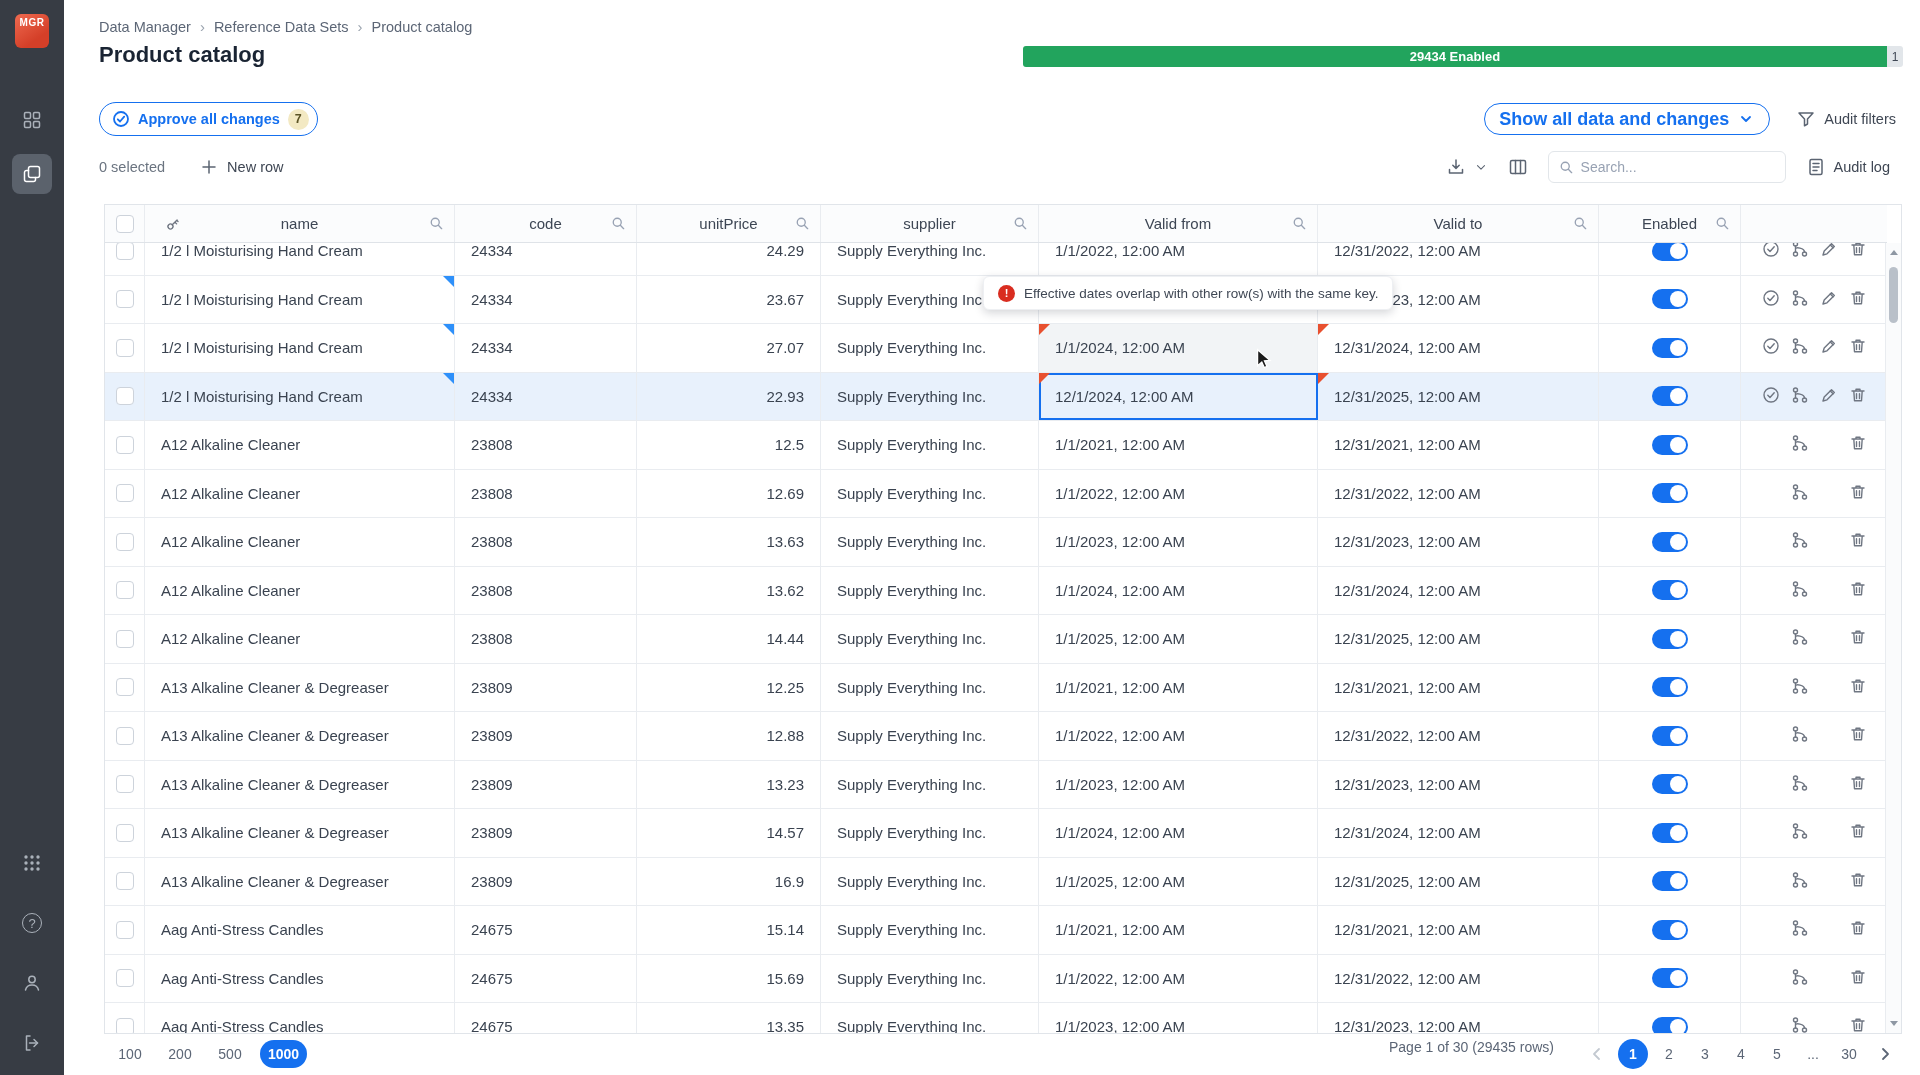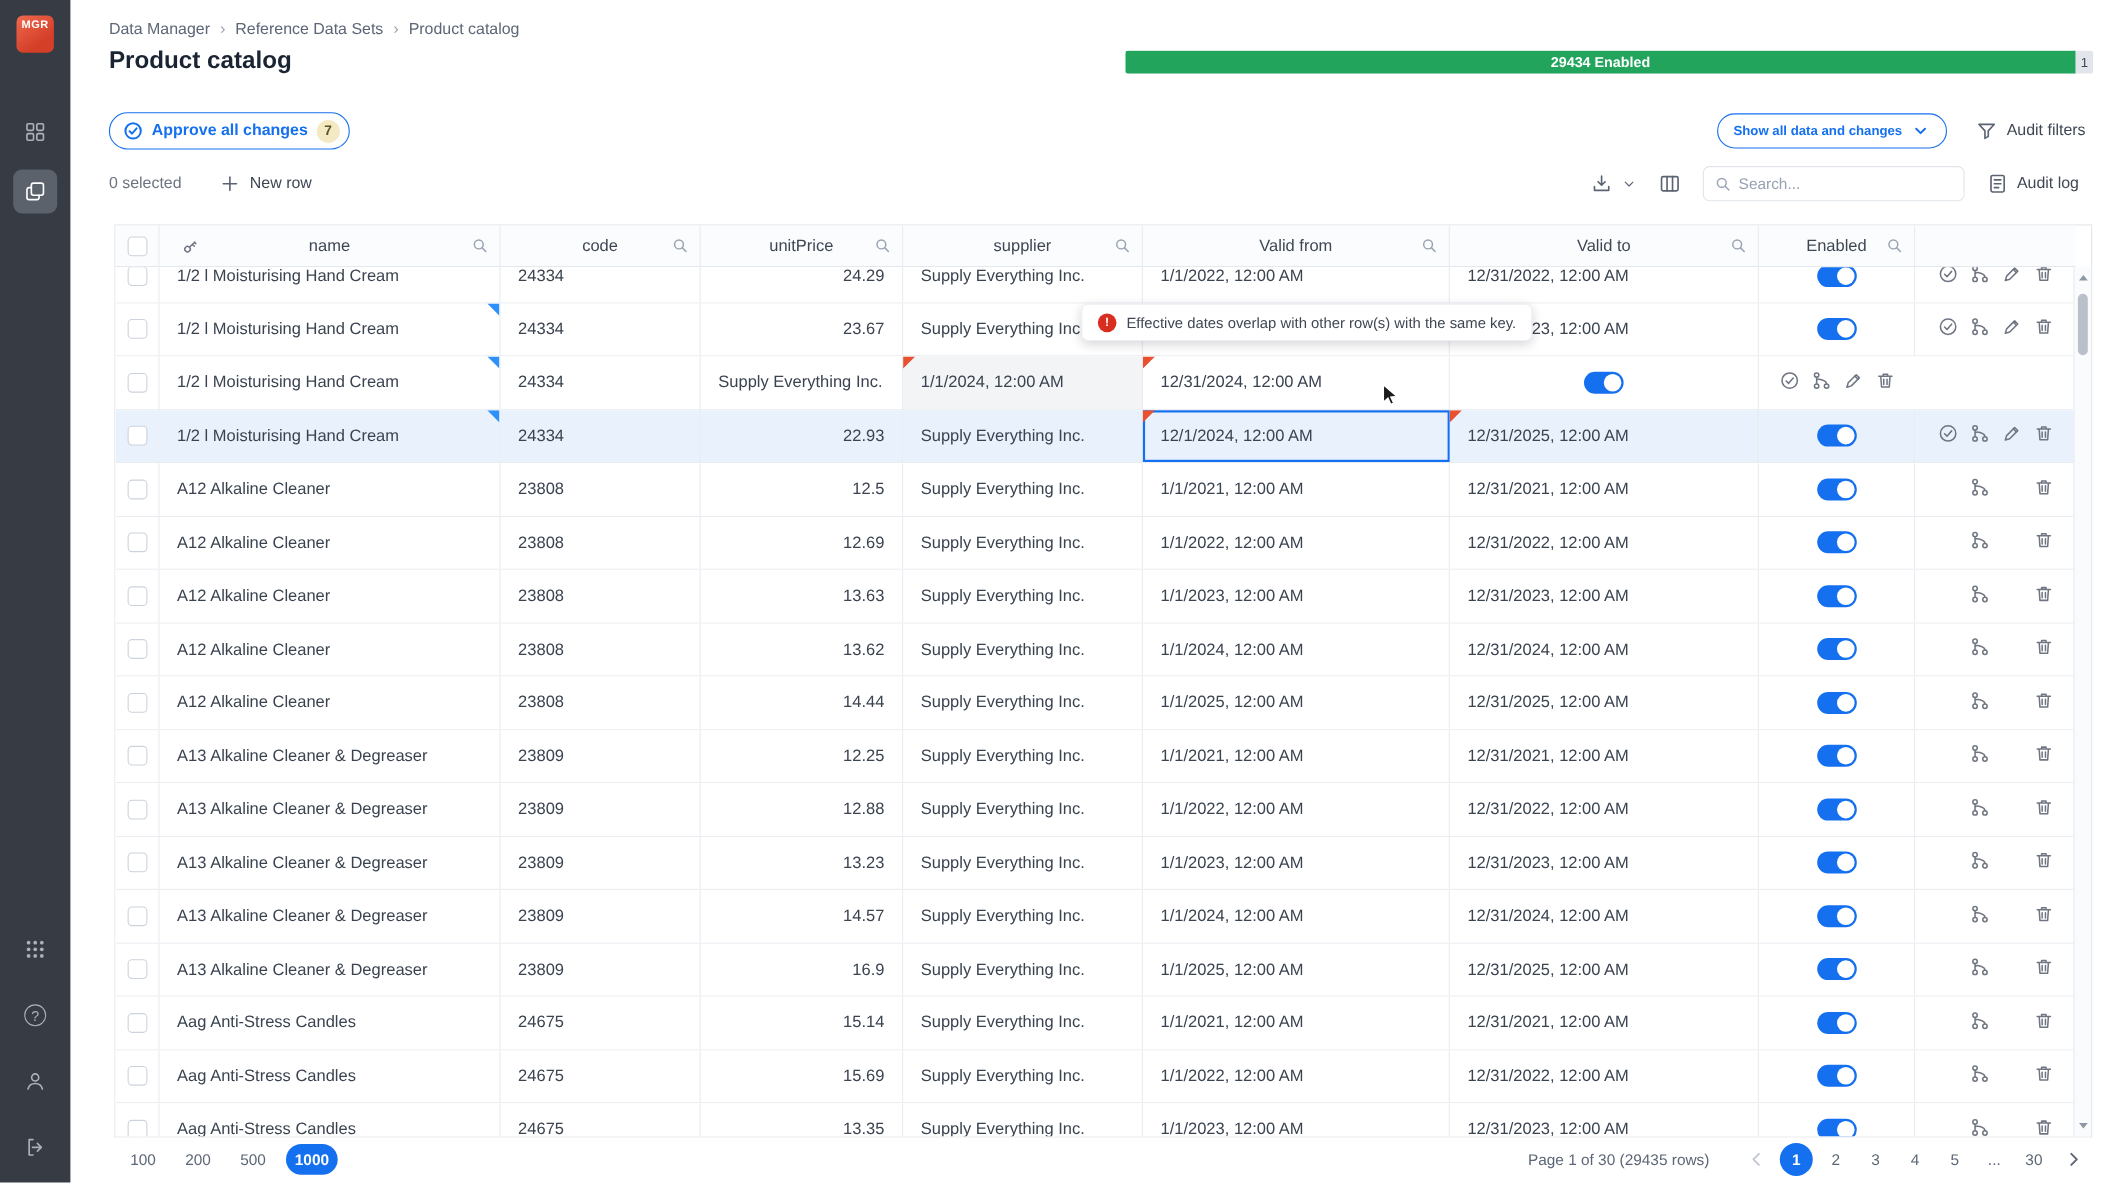--- a/index.html
+++ b/index.html
@@ -34,21 +34,21 @@
   .progress .seg-off { width:16px; background:#e2e6ea; color:#3f4754; font-size:12px;
                        display:flex; align-items:center; justify-content:center; }
 
   .toolbar1 { position:absolute; left:35px; right:24px; top:101px; height:36px; display:flex; justify-content:space-between; align-items:center;gap:20px; }
   .btn-approve { height:34px; border:1.5px solid #1570ef; border-radius:17px; background:#fff; color:#1570ef;
                  font-weight:bold; font-size:14.5px; display:flex; align-items:center; gap:8px; padding:0 8px 0 12px; }
   .badge { width:21px; height:21px; border-radius:50%; background:#f3e9c3; color:#5c5426; font-size:12.5px; font-weight:bold;
            display:flex; align-items:center; justify-content:center; }
   .t1-right { display:flex; align-items:center; gap:26px; }
   .btn-showall { height:32px; border:1.5px solid #1570ef; border-radius:16px; background:#fff; color:#1570ef;
-                 font-weight:bold; font-size:12px; display:flex; align-items:center; gap:8px; padding:0 14px; }
+                 font-weight:bold; font-size:18px; display:flex; align-items:center; gap:8px; padding:0 14px; }
   .plainbtn { display:flex; align-items:center; gap:8px; font-size:14.5px; color:#3f4754; background:none; border:none; }
 
   .toolbar2 { position:absolute; left:35px; right:30px; top:150px; height:34px; display:flex; justify-content:space-between; align-items:center; }
   .t2-left { display:flex; align-items:center; gap:34px; }
   .muted { color:#6b7480; font-size:14.5px; }
   .t2-right { display:flex; align-items:center; gap:20px; }
   .search-box { width:238px; height:32px; border:1.5px solid #e2e6ea; border-radius:6px; background:#fff;
                 display:flex; align-items:center; gap:7px; padding:0 10px; }
   .search-box input { border:none; outline:none; flex:1; font-size:14px; color:#3a4350; font-family:inherit; background:transparent; }
   .search-box input::placeholder { color:#98a2b3; }
@@ -98,21 +98,21 @@
   .err-dot { width:17px; height:17px; border-radius:50%; background:#d92d20; color:#fff; font-size:11px; font-weight:bold;
              display:flex; align-items:center; justify-content:center; flex:none; }
   .cursor { position:absolute; left:1189px; top:347px; width:22px; height:22px; z-index:50; pointer-events:none; }
 
   
   .pager { position:absolute; left:40px; right:20px; top:1032px; height:43px; display:flex; justify-content:space-between; align-items:center; }
   .sizes { display:flex; align-items:flex-start; gap:10px; margin-left:6px; }
   .size-btn { min-width:40px; height:28px; padding:0 8px; border-radius:14px; background:none; border:none;
               font-size:14px; color:#5c6676; display:flex; align-items:center; justify-content:center; font-family:inherit; }
   .size-btn.active { background:#1570ef; color:#fff; font-weight:bold; }
-  .pright { display:flex; align-items:center; gap:6px;margin-left:17px; }
+  .pright { display:flex; align-items:flex-start; gap:6px;margin-left:17px; }
   .psummary { font-size:14px; color:#5c6676; margin-right:22px; }
   .pg-btn { width:30px; height:30px; border-radius:50%; border:none; background:none; font-size:14px; color:#5c6676;
             display:flex; align-items:center; justify-content:center; font-family:inherit; }
   .pg-btn.active { background:#1570ef; color:#fff; font-weight:bold; }
   .chev { width:16px; height:16px; stroke:#5c6676; fill:none; stroke-width:1.8; stroke-linecap:round; stroke-linejoin:round; }
   .chev.dim { stroke:#c3c9d1; }
 </style>
 </head>
 <body>
 
@@ -430,20 +430,23 @@
             <div class="td td-check">
               <span class="cb"></span>
             </div>
             <div class="td td-name">
               <i class="flag-b"></i>
               <span>1/2 l Moisturising Hand Cream</span>
             </div>
             <div class="td td-code">
               <span>24334</span>
             </div>
+            <div class="td td-price">
+              <span>27.07</span>
+            </div>
             <div class="td td-supplier">
               <span>Supply Everything Inc.</span>
             </div>
             <div class="td td-from hov">
               <i class="flag-r"></i>
               <span>1/1/2024, 12:00 AM</span>
             </div>
             <div class="td td-to">
               <i class="flag-r"></i>
               <span>12/31/2024, 12:00 AM</span>

